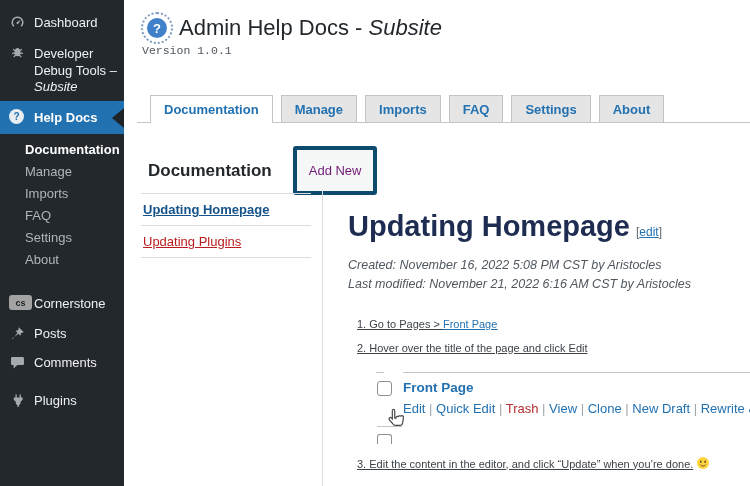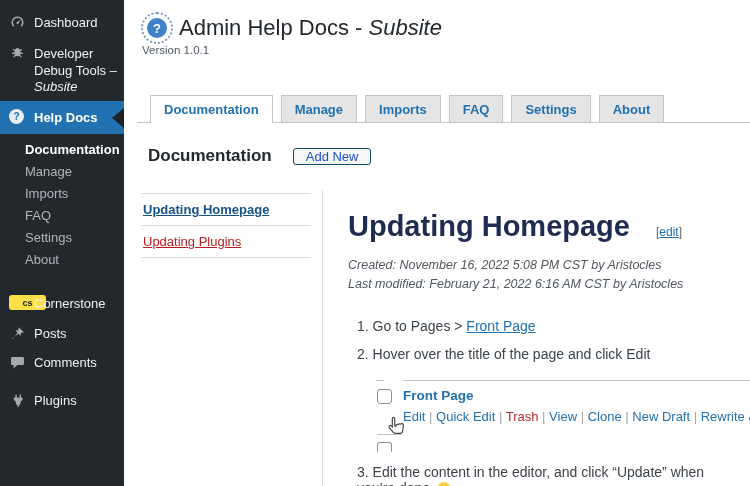--- a/index.html
+++ b/index.html
@@ -14,67 +14,67 @@
   .sb-icon svg{width:17px;height:17px;display:block;}
   .sb-label{line-height:1.25;padding-top:1px;}
   .sb-label em{font-style:italic;}
   .sb-item.active{background:#2271b1;position:relative;padding-top:8px;padding-bottom:8px;}
   .sb-item.active .sb-icon .q-badge{background:#e9eef3;color:#2271b1;}
   .arrow-left{position:absolute;right:0;top:50%;margin-top:-10px;width:0;height:0;
               border-top:10px solid transparent;border-bottom:10px solid transparent;
               border-right:12px solid #1d2327;}
   .q-badge{width:15px;height:15px;border-radius:50%;background:#cfd3d7;color:#23282d;
            font-size:10px;font-weight:bold;display:flex;align-items:center;justify-content:center;}
-  .cs-badge{width:37px;height:15px;border-radius:3px;background:#fde047;color:#1d2327;
+  .cs-badge{width:23px;height:15px;border-radius:3px;background:#a3a3a3;color:#1d2327;
             font-size:9px;font-weight:bold;display:flex;align-items:center;justify-content:center;}
   .sb-sub{padding:5px 0 6px 0;}
   .sb-sub-item{padding:4px 8px 4px 25px;color:#b0b5ba;cursor:pointer;line-height:14px;}
   .sb-sub-item.current{color:#fff;font-weight:bold;}
   .sb-gap{height:12px;}
   .sb-gap-sm{height:9px;}
 
   
   .content{position:absolute;left:124px;top:0;width:626px;height:486px;background:#fff;}
 
   .ph-icon{position:absolute;left:17px;top:12px;width:32px;height:32px;box-sizing:border-box;
            border:2px dotted #7d9cc0;border-radius:50%;display:flex;align-items:center;justify-content:center;}
   .ph-badge{width:20px;height:20px;border-radius:50%;background:#4181ca;color:#fff;
             font-size:13px;font-weight:bold;display:flex;align-items:center;justify-content:center;}
   .ph-title{position:absolute;left:55px;top:15px;font-size:22px;color:#23282d;white-space:nowrap;}
   .ph-title em{font-style:italic;}
-  .ph-version{position:absolute;left:18px;top:44px;font-size:11.5px;color:#50575e;}
+  .ph-version{position:absolute;left:18px;top:44px;font-size:11.5px;color:#50575e;font-family:Liberation Mono, monospace;}
 
   .tabbar{position:absolute;left:13px;right:0;top:95px;height:28px;box-sizing:border-box;
           border-bottom:1px solid #c3c4c7;display:flex;align-items:flex-end;gap:8px;padding-left:13px;}
   .tab{height:27px;box-sizing:border-box;display:flex;align-items:center;padding:0 13px;
        background:#e5e5e5;border:1px solid #c3c4c7;border-bottom:none;color:#2271b1;
        font-weight:bold;font-size:13px;cursor:pointer;white-space:nowrap;}
   .tab.active{background:#fff;height:28px;margin-bottom:-1px;z-index:2;}
 
   .page-head{position:absolute;left:24px;top:146px;display:flex;align-items:center;gap:21px;}
   .page-title{font-size:17px;font-weight:bold;color:#23282d;}
-  .btn-add{font-size:13px;color:#1d4ed8;background:#f6f7f7;border:1px solid #0c4a6e;
-           border-radius:3px;padding:0 12px;cursor:pointer;}
+  .btn-add{font-size:13px;color:#701a75;background:#f6f7f7;border:4px solid #0c4a6e;
+           border-radius:3px;padding:13px 12px;cursor:pointer;}
 
   .doc-nav{position:absolute;left:17px;top:193px;width:170px;font-size:13px;}
   .doc-nav-item{border-top:1px solid #dcdcde;padding:8px 2px;}
   .doc-nav-item:last-child{border-bottom:1px solid #dcdcde;}
   .doc-nav-item a{text-decoration:underline;cursor:pointer;}
   .doc-nav-item a.current{color:#15538a;font-weight:bold;}
   .doc-nav-item a.other{color:#b91c1c;}
 
   .v-divider{position:absolute;left:198px;top:190px;width:1px;height:296px;background:#dcdcde;}
 
   .doc-body{position:absolute;left:224px;top:210px;width:396px;}
   .doc-title-row{white-space:nowrap;}
   .doc-title{display:inline;font-size:29px;font-weight:bold;color:#1e2c51;}
-  .edit-wrap{font-size:12px;margin-left:26px;color:#646970;}
+  .edit-wrap{font-size:12px;margin-left:6px;color:#646970;}
   .edit-wrap a{color:#2271b1;text-decoration:underline;cursor:pointer;}
   .doc-meta{margin-top:13px;font-style:italic;font-size:12.5px;color:#50575e;line-height:1.5;}
-  .steps{margin-top:24px;padding-left:9px;font-size:14px;color:#3c434a;}
+  .steps{margin-top:24px;padding-left:9px;font-size:11px;color:#3c434a;text-decoration:underline;}
   .step{margin-bottom:12px;}
   .steps a{color:#2271b1;text-decoration:underline;cursor:pointer;}
 
   .shot{position:relative;margin:16px 0 8px 28px;height:78px;}
   .shot-line-a{position:absolute;left:0;top:2px;width:8px;height:1px;background:#c3c4c7;}
   .shot-line-b{position:absolute;left:27px;top:2px;right:-26px;height:1px;background:#c3c4c7;}
   .shot-checkbox{position:absolute;left:1px;top:11px;width:13px;height:13px;background:#fff;
                  border:1px solid #8c8f94;border-radius:3px;}
   .shot-title{position:absolute;left:27px;top:10px;font-weight:bold;font-size:13.5px;color:#2271b1;}
   .shot-actions{position:absolute;left:27px;top:31px;font-size:13px;white-space:nowrap;}
@@ -206,21 +206,21 @@
 
     <div class="v-divider"></div>
 
     <div class="doc-body">
       <div class="doc-title-row">
         <h1 class="doc-title">Updating Homepage</h1><span class="edit-wrap"><span>[</span><a>edit</a><span>]</span></span>
       </div>
 
       <div class="doc-meta">
         <div>Created: November 16, 2022 5:08 PM CST by Aristocles</div>
-        <div>Last modified: February 21, 2022 6:16 AM CST by Aristocles</div>
+        <div>Last modified: November 21, 2022 6:16 AM CST by Aristocles</div>
       </div>
 
       <div class="steps">
         <div class="step"><span>1. Go to Pages &gt; </span><a>Front Page</a></div>
         <div class="step">2. Hover over the title of the page and click Edit</div>
       </div>
 
       <div class="shot">
         <div class="shot-line-a"></div>
         <div class="shot-line-b"></div>

